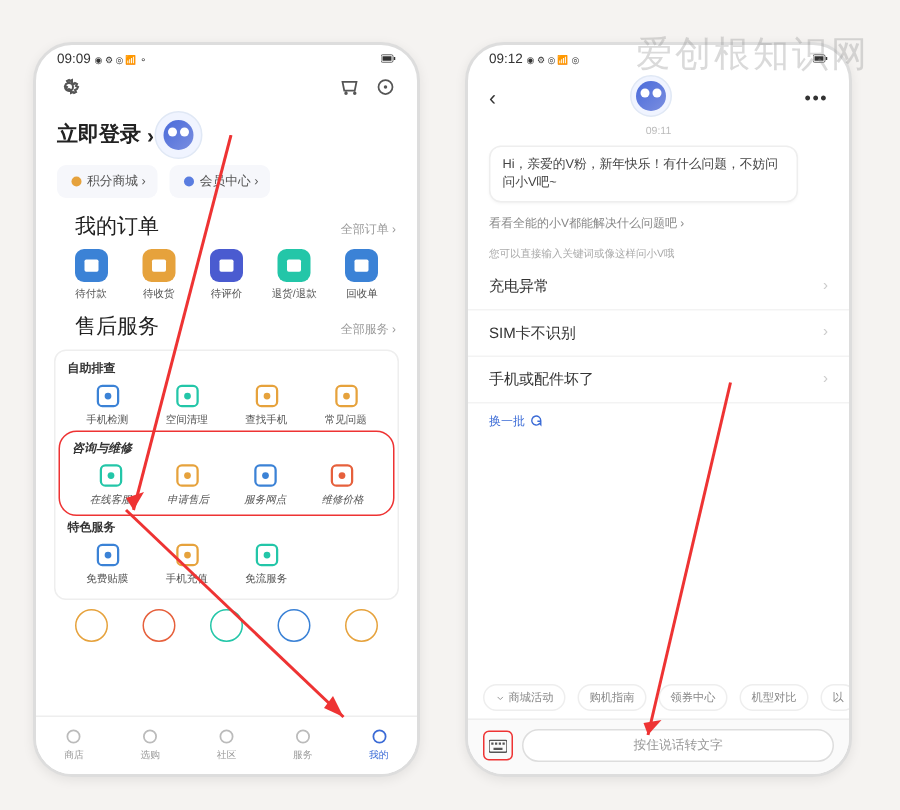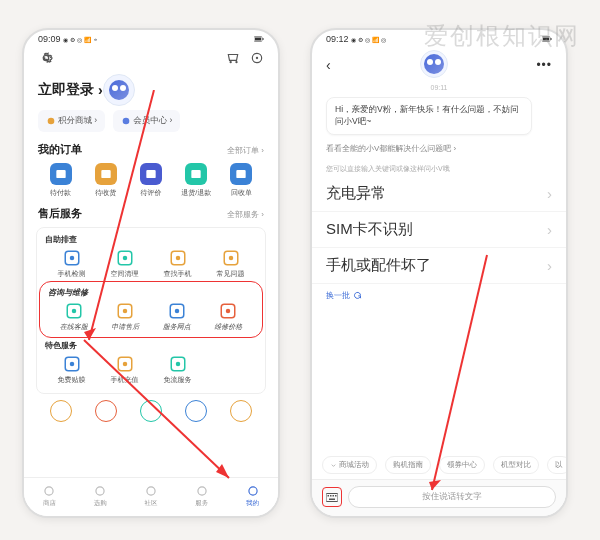--- a/index.html
+++ b/index.html
@@ -67,21 +67,21 @@
     .pill-row { display: flex; gap: 8px; padding: 0 14px 8px; }
     .pill {
       padding: 5px 8px; border-radius: 6px; background: #f6f7fb;
       font-size: 8.5px; color: #555; display: flex; align-items: center; gap: 2px;
     }
     .pill .picon { width: 10px; height: 10px; }
     .section-hd {
       display: flex; justify-content: space-between; align-items: baseline;
       padding: 2px 14px 4px;
     }
-    .section-title { font-size: 11px; font-weight: 700; color: #222; }
+    .section-title { font-size: 14px; font-weight: 400; color: #222; margin-left: 12px; }
     .section-link { font-size: 8px; color: #999; }
     .order-icons { display: flex; justify-content: space-between; padding: 2px 14px 6px; }
     .order-item { display: flex; flex-direction: column; align-items: center; gap: 3px; width: 20%; }
     .order-icon {
       width: 22px; height: 22px; border-radius: 6px;
       display: flex; align-items: center; justify-content: center;
     }
     .order-label { font-size: 7px; color: #555; }
     .service-block { border: 1px solid #eee; border-radius: 8px; margin: 2px 12px 4px; padding: 4px 2px 6px; }
     .svc-sub { font-size: 8px; font-weight: 700; color: #333; padding: 2px 6px; }
@@ -117,21 +117,21 @@
     .chat-hint { font-size: 8px; color: #888; padding: 4px 14px 4px; }
     .chip-row { display: flex; flex-wrap: wrap; gap: 5px; padding: 2px 14px; }
     .chip {
       padding: 4px 9px; border-radius: 12px; border: 1px solid #ddd;
       font-size: 8px; color: #555; background: #fff;
     }
     .chip.active { background: #3b6bd6; color: #fff; border-color: #3b6bd6; }
     .direct-hint { font-size: 7px; color: #aaa; padding: 6px 14px 2px; }
     .quick-q {
       display: flex; justify-content: space-between; align-items: center;
-      padding: 8px 14px; font-size: 15px; color: #333; border-bottom: 1px solid #f3f3f3;
+      padding: 8px 14px; font-size: 10px; color: #333; border-bottom: 1px solid #f3f3f3;
     }
     .swap { font-size: 8px; color: #3b6bd6; padding: 6px 14px; display: flex; align-items: center; gap: 3px; }
     .bottom-chips {
       position: absolute; bottom: 38px; left: 0; right: 0;
       display: flex; gap: 8px; padding: 4px 10px; overflow: hidden; white-space: nowrap;
     }
     .bchip { font-size: 7.5px; color: #888; border: 1px solid #eee; border-radius: 10px; padding: 3px 7px; background: #fff; display: inline-flex; align-items: center; gap: 2px; }
     .input-bar {
       position: absolute; bottom: 0; left: 0; right: 0;
       display: flex; align-items: center; gap: 6px; padding: 6px 10px 8px;

